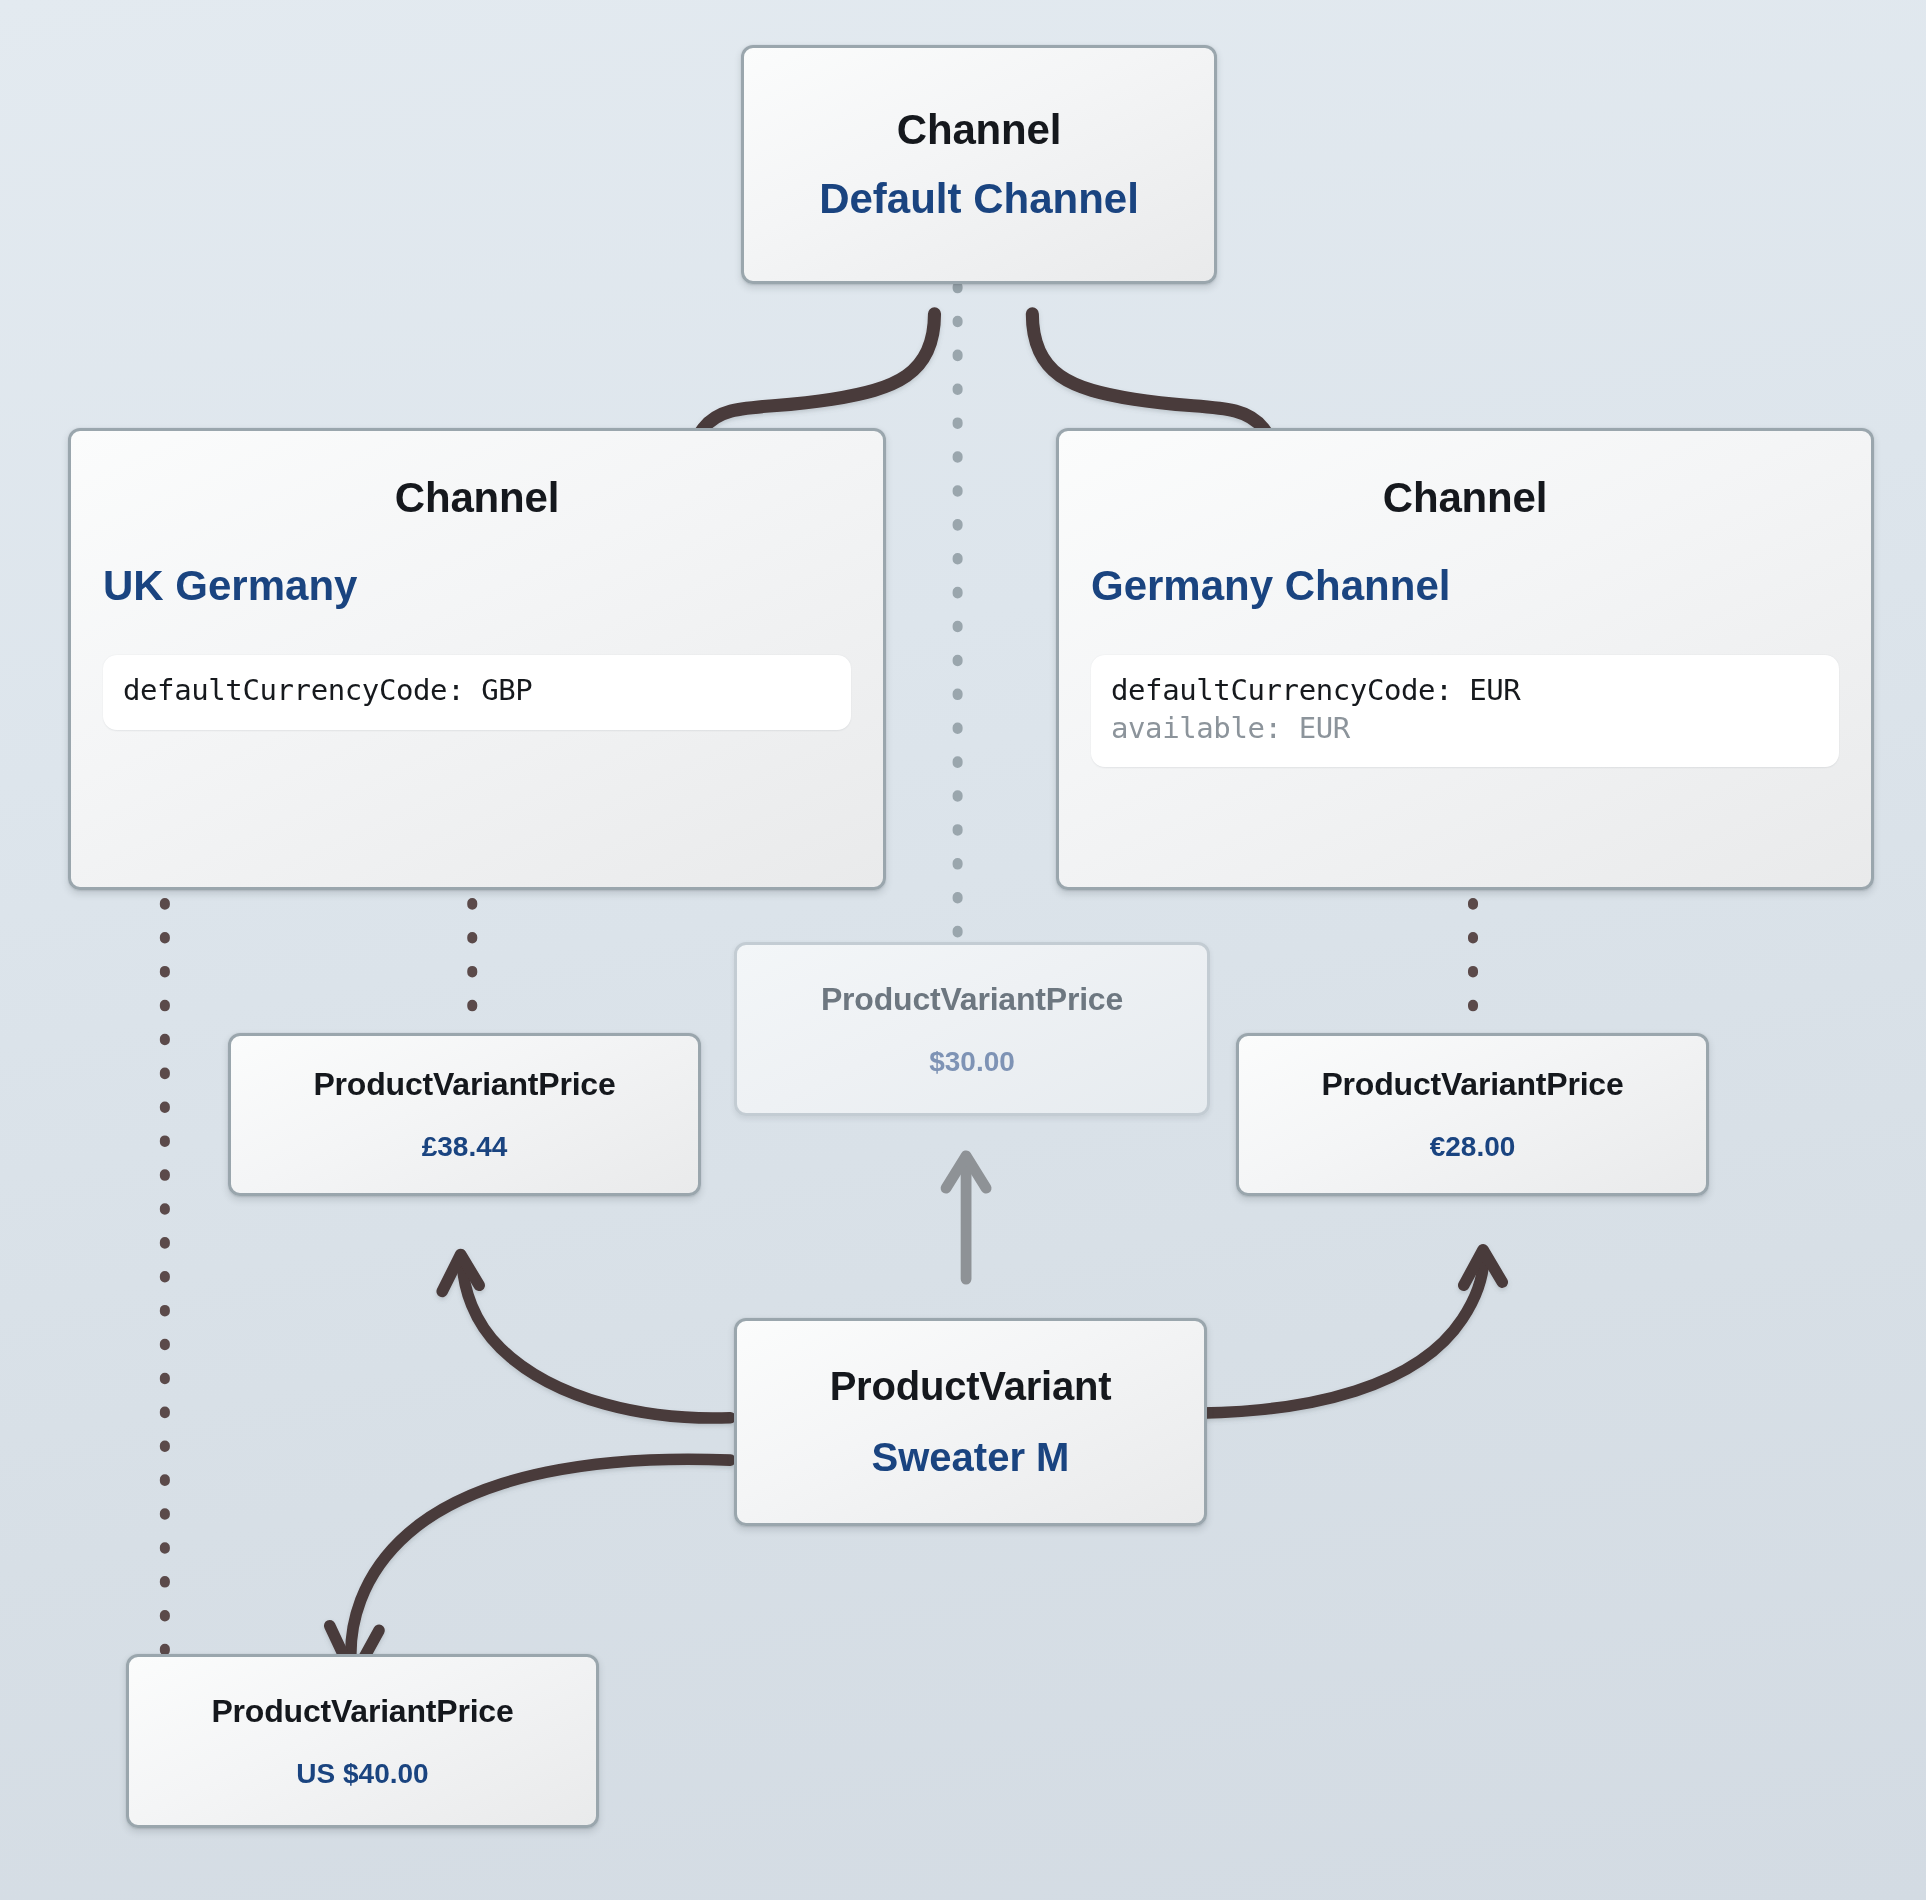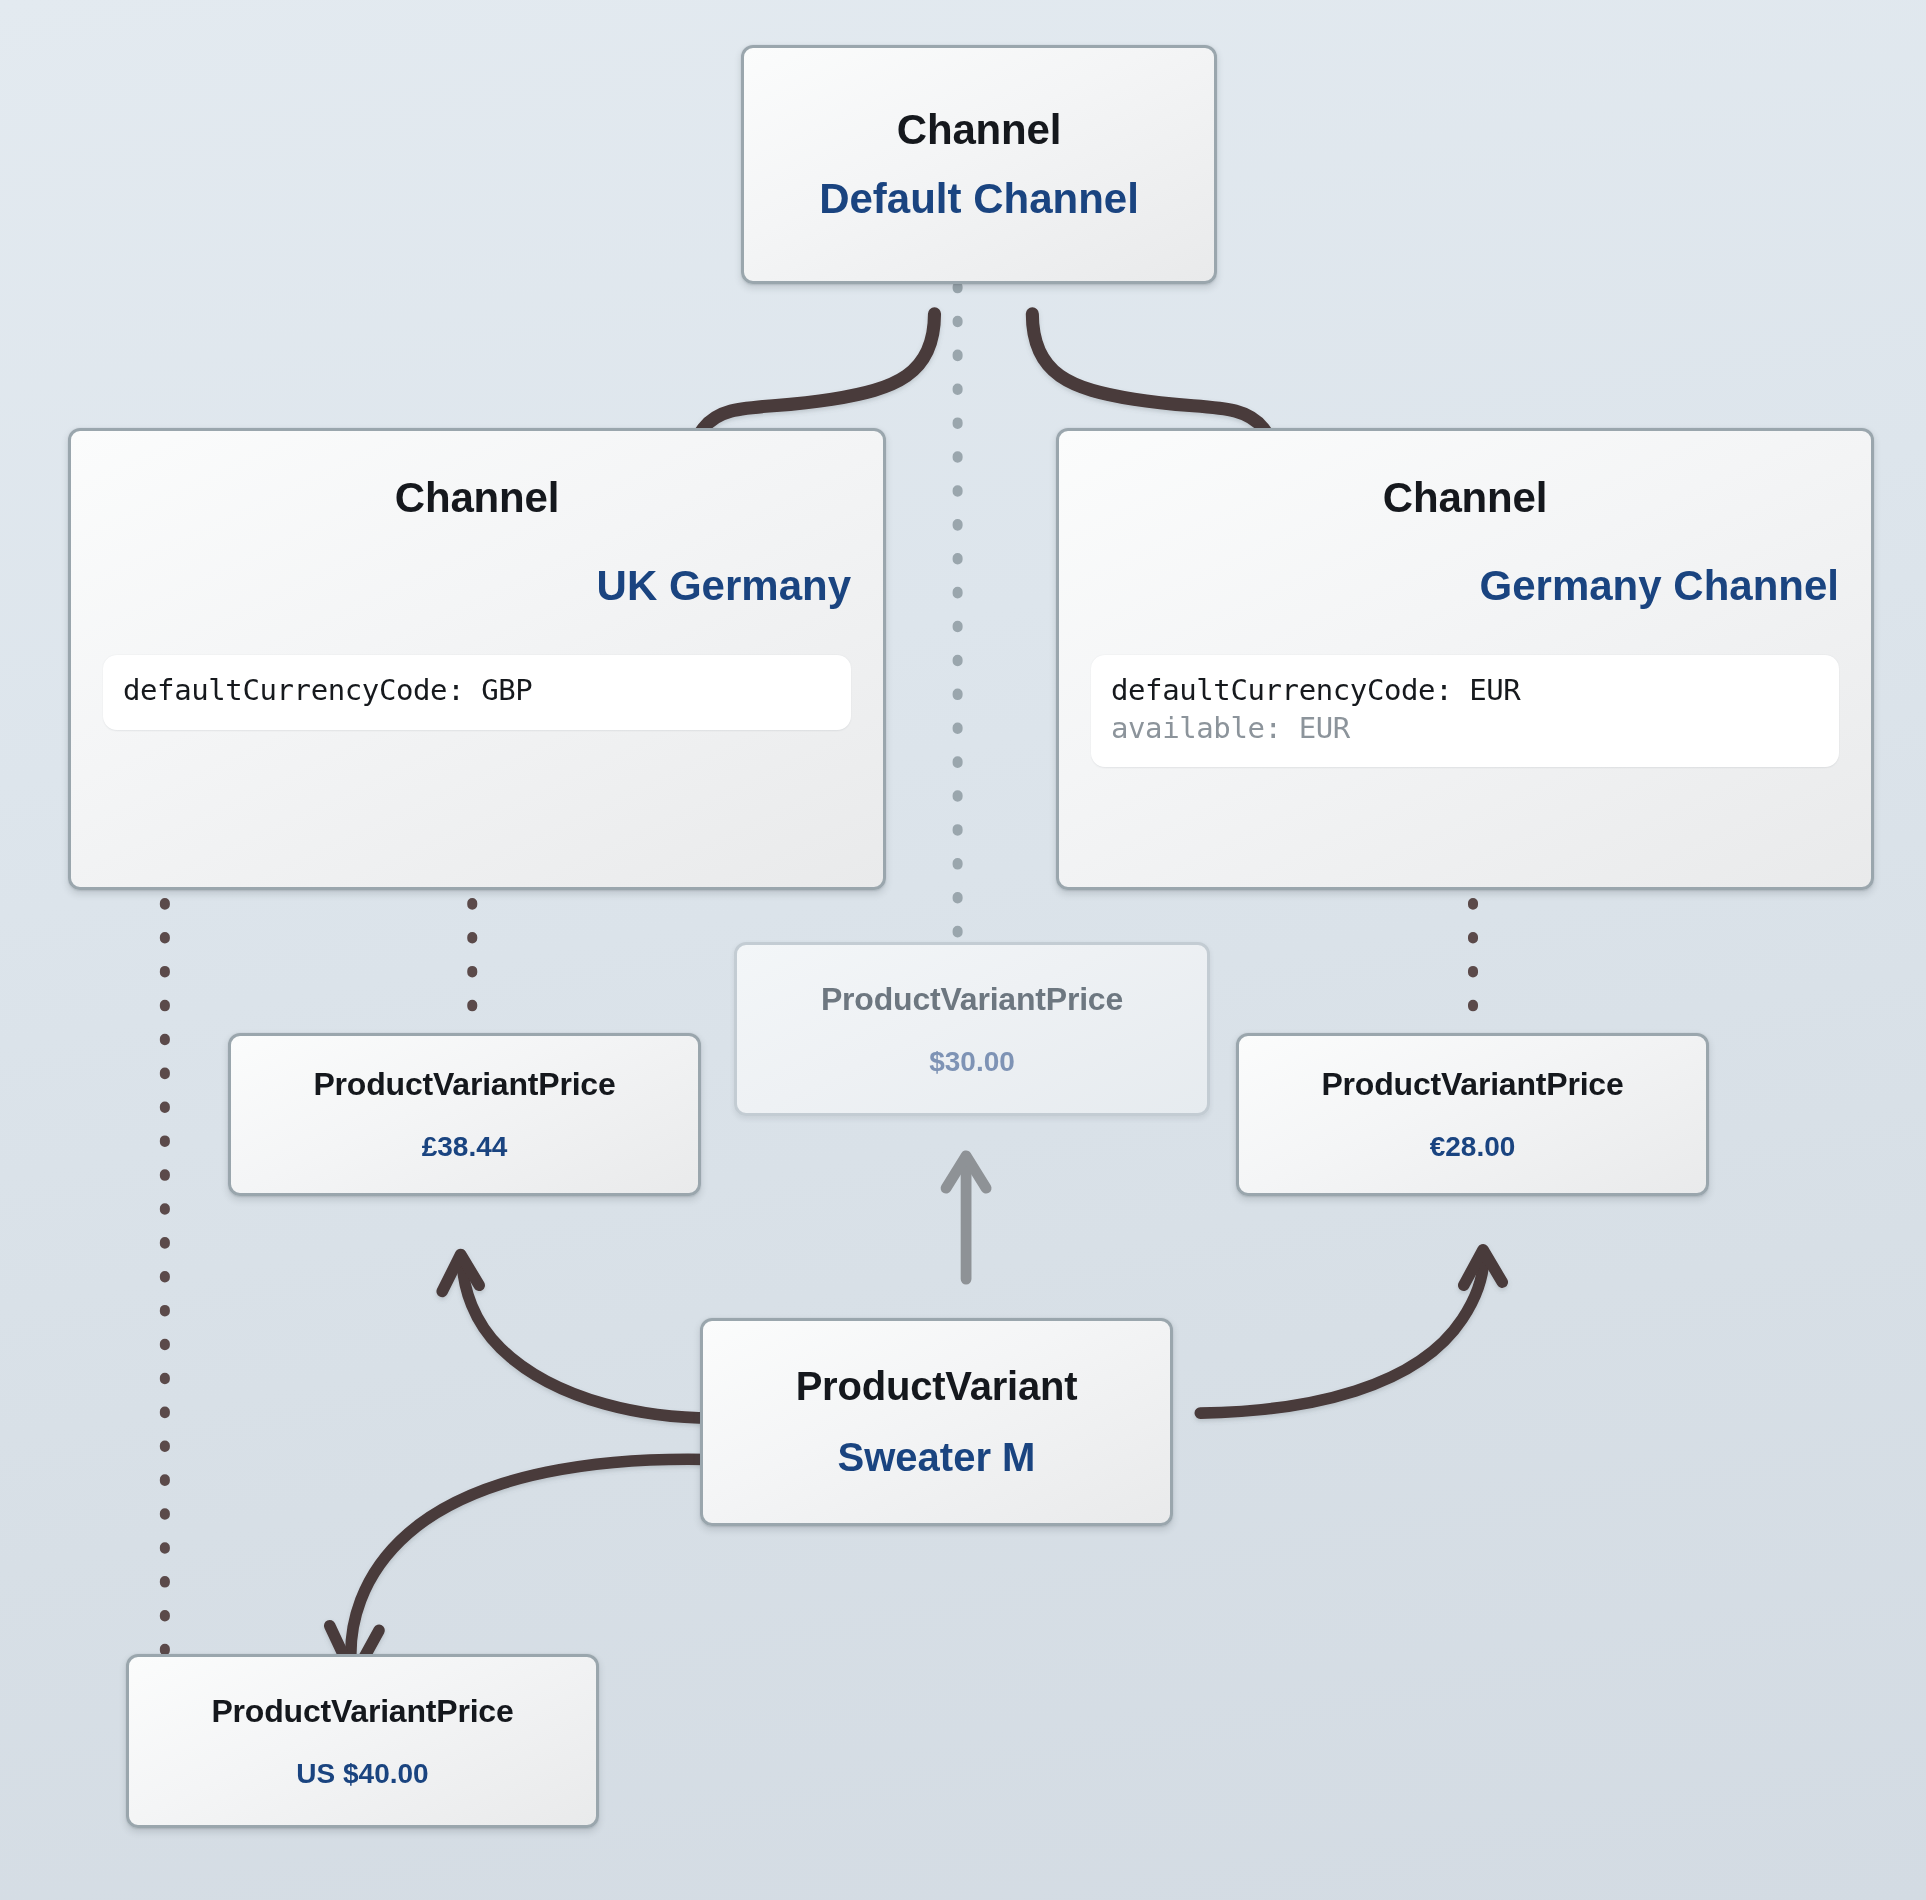--- a/index.html
+++ b/index.html
@@ -43,21 +43,21 @@
   .node .type {
     color: #15181d;
     font-weight: bold;
     letter-spacing: -0.2px;
     text-align: center;
     white-space: nowrap;
   }
   .node .name {
     color: #1a4480;
     font-weight: bold;
-    text-align: right;
+    text-align: left;
     white-space: nowrap;
   }
   .node.muted {
     border-color: #c3ccd3;
     background: linear-gradient(155deg, #f3f6f8 0%, #eef1f4 45%, #e6ebef 100%);
     box-shadow: 0 2.3px 5.4px rgba(60,70,80,0.10);
   }
   .node.muted .type { color: #6d7780; }
   .node.muted .name { color: #7e93b5; }
 
@@ -94,21 +94,21 @@
   .variant-card .type { font-size: 40px; margin-bottom: 26px; }
   .variant-card .name { font-size: 40px; }
 
   
   #node-channel-root   { left: 741px;  top: 45px;   width: 476px;  height: 239px; }
   #node-channel-uk     { left: 68px;   top: 428px;  width: 818px; height: 462px; }
   #node-channel-de     { left: 1056px; top: 428px;  width: 818px; height: 462px; }
   #node-price-uk       { left: 228px;  top: 1033px; width: 473px;  height: 163px; }
   #node-price-default  { left: 734px;  top: 942px; width: 476px;  height: 174px; }
   #node-price-de       { left: 1236px; top: 1033px; width: 473px;  height: 163px; }
-  #node-variant        { left: 700px;  top: 1318px; width: 473px;  height: 208px; }
+  #node-variant        { left: 734px;  top: 1318px; width: 473px;  height: 208px; }
   #node-price-us       { left: 126px;  top: 1654px; width: 473px;  height: 174px; }
 </style>
 </head>
 <body>
 
 <div id="stage">
 
   <svg class="edges" viewBox="0 0 2500 2467">
     <defs>
       <filter id="softshadow" x="-30%" y="-30%" width="160%" height="160%">

